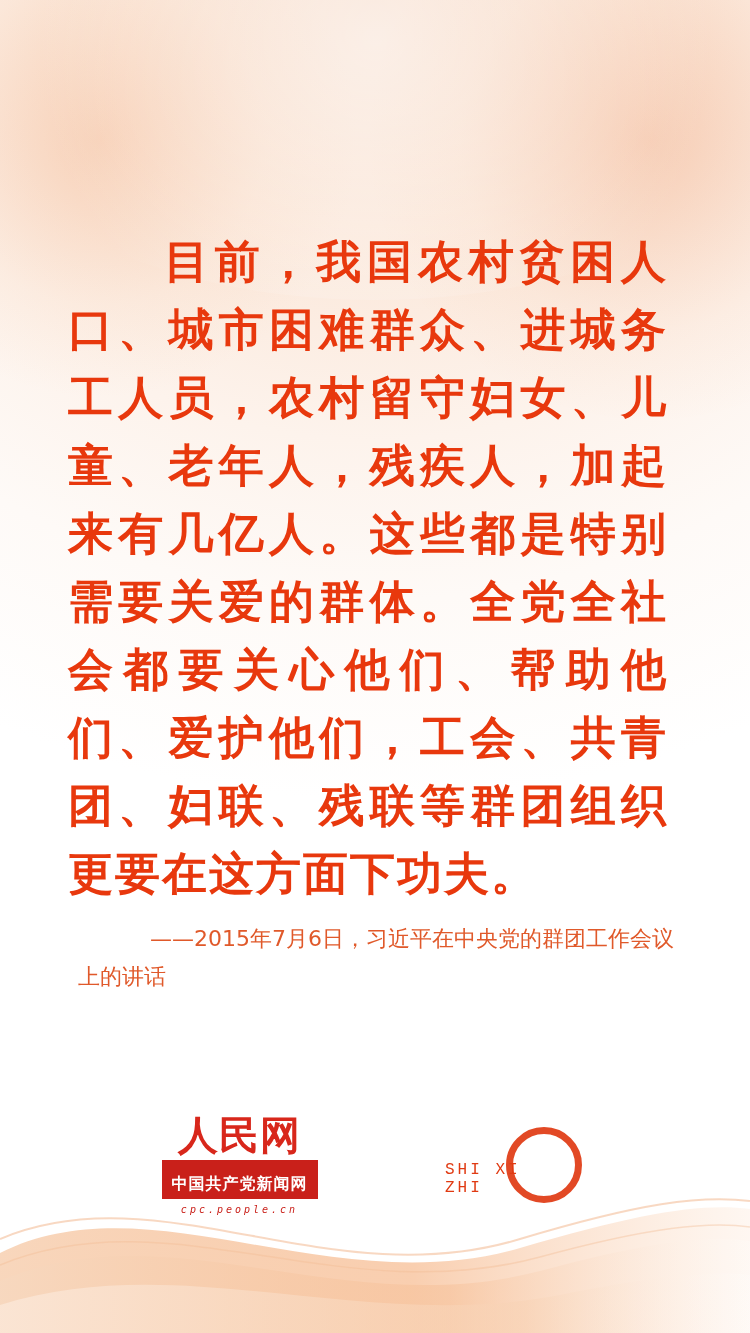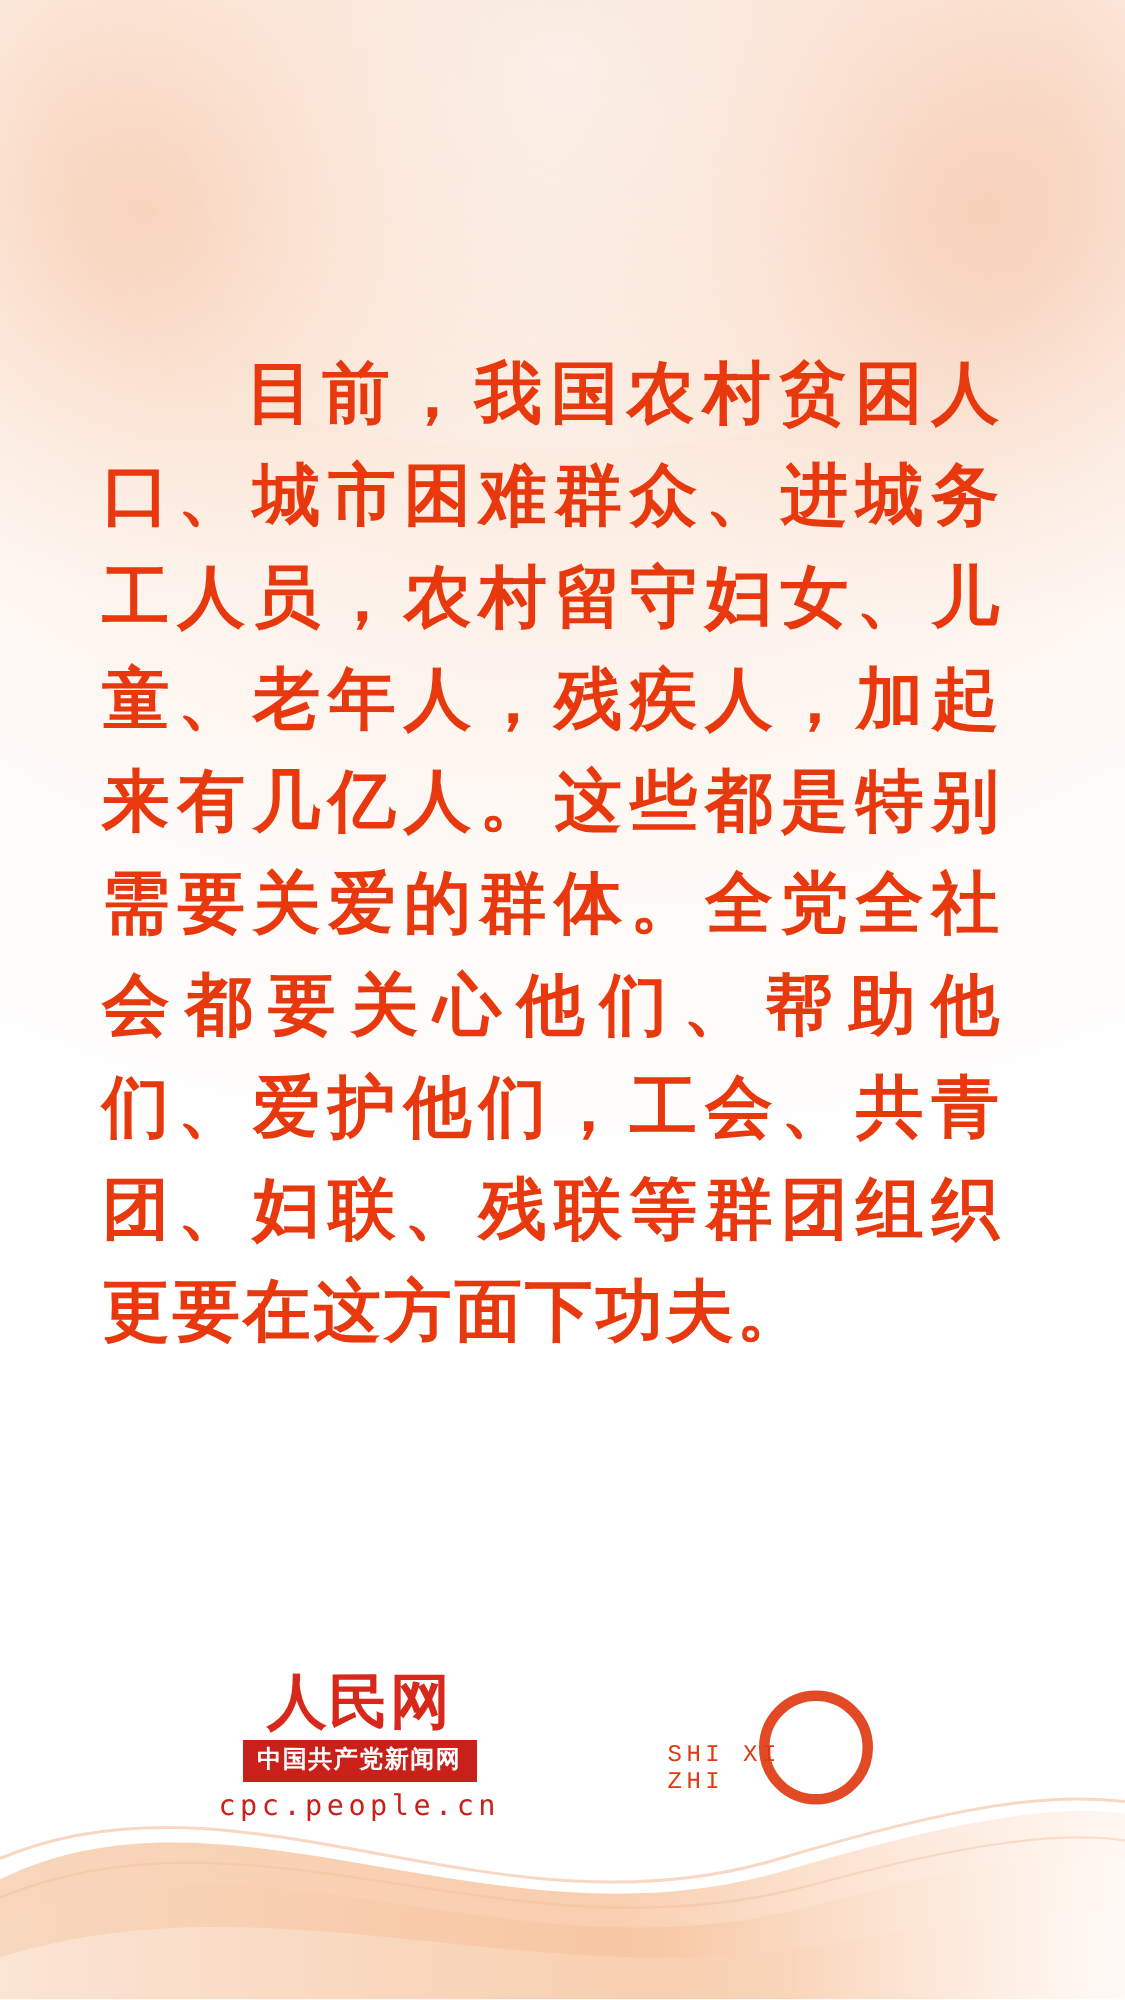--- a/index.html
+++ b/index.html
@@ -139,30 +139,31 @@
     font-family: "DejaVu Sans", "Liberation Sans", sans-serif;
     color: #d8271b;
   }
   .pd-bar {
     margin-top: 5px;
     background: #c9201a;
     color: #ffffff;
     font-size: 16px;
     font-weight: 700;
     letter-spacing: 1px;
-    padding: 3px 10px 4px;
+    padding: 14px 10px 4px;
     font-family: "DejaVu Sans", "Liberation Sans", sans-serif;
     white-space: nowrap;
   }
   .pd-url {
     margin-top: 5px;
     color: #c9201a;
-    font-size: 19px;
+    font-size: 10px;
     letter-spacing: 3px;
     font-family: "DejaVu Sans Mono", "Liberation Mono", monospace;
+    font-style: italic;
   }
 
   .divider-dot {
     width: 1px;
     height: 58px;
     background: rgba(200,60,30,0.0);
   }
 
   
   .sxz {
@@ -240,20 +241,21 @@
     <path d="M0,236 C160,168 330,294 520,236 C640,200 700,192 750,198" fill="none" stroke="#efa878" stroke-opacity="0.45" stroke-width="2"></path>
     <path d="M0,262 C170,192 340,308 540,254 C650,224 710,218 750,224" fill="none" stroke="#f2bb93" stroke-opacity="0.4" stroke-width="1.5"></path>
   </svg>
 
   <div class="content">
 
     <div class="quote-block">
       <div class="quote-text">目前，我国农村贫困人口、城市困难群众、进城务工人员，农村留守妇女、儿童、老年人，残疾人，加起来有几亿人。这些都是特别需要关爱的群体。全党全社会都要关心他们、帮助他们、爱护他们，工会、共青团、妇联、残联等群团组织更要在这方面下功夫。</div>
     </div>
 
+    <div class="attribution">——2015年7月6日，习近平在中央党的群团工作会议上的讲话</div>
 
     <div class="footer">
 
       <div class="pd-logo">
         <div class="pd-logo-top">
           <span class="pd-glyphs">人民网</span>
         </div>
         <div class="pd-bar">中国共产党新闻网</div>
         <div class="pd-url">cpc.people.cn</div>
       </div>

